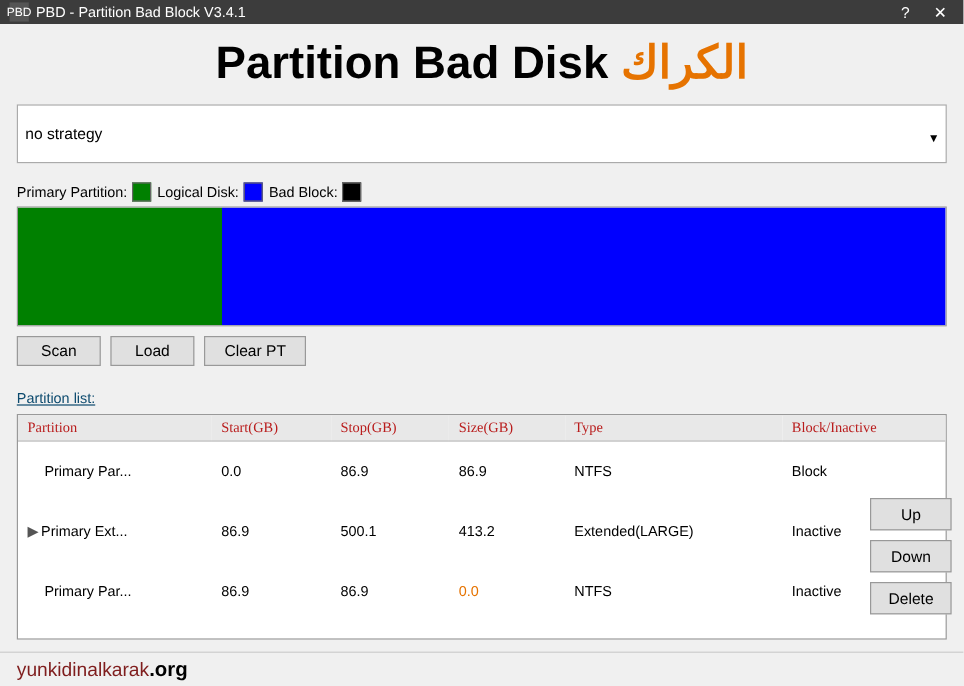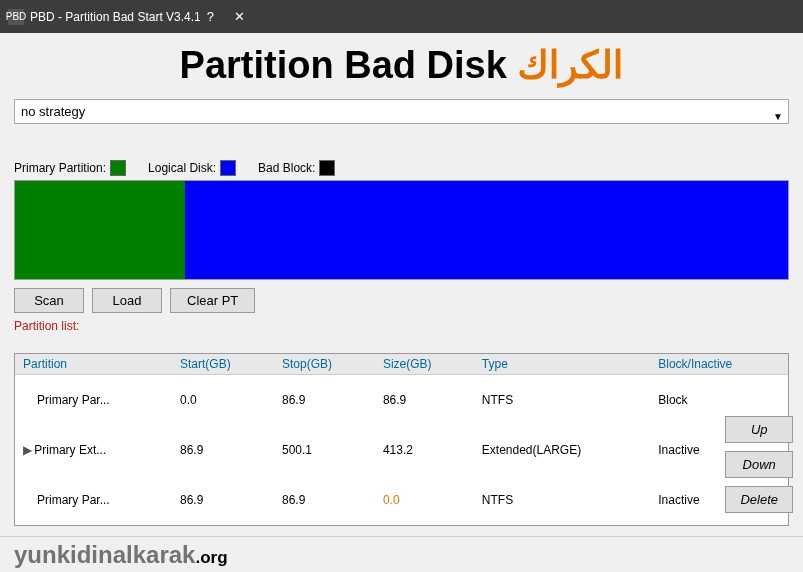--- a/index.html
+++ b/index.html
@@ -9,23 +9,24 @@
       background: #f0f0f0;
       width: 803px;
       height: 572px;
       overflow: hidden;
       display: flex;
       flex-direction: column;
     }
     #title-bar {
       background: #3c3c3c;
       color: #fff;
-      height: 33px;
-      display: flex;
-      align-items: center;
+      height: 20px;
+      display: flex;
+      align-items: center;
+      justify-content: space-between;
       padding: 0 8px;
       font-size: 12px;
       flex-shrink: 0;
     }
     #title-bar .title-left {
       display: flex;
       align-items: center;
       gap: 6px;
     }
     #title-bar .title-icon {
@@ -63,21 +64,21 @@
       font-size: 38px;
       font-weight: bold;
       color: #000;
       margin-bottom: 12px;
     }
     #app-title .arabic {
       color: #e67300;
     }
     #strategy-dropdown {
       width: 100%;
-      padding: 4px 6px;
+      padding: 16px 6px;
       border: 1px solid #aaa;
       background: #fff;
       font-size: 13px;
       margin-bottom: 8px;
       appearance: none;
       -webkit-appearance: none;
       background-image: none;
       cursor: pointer;
     }
     #strategy-row {
@@ -88,24 +89,23 @@
       position: absolute;
       right: 6px;
       top: 50%;
       transform: translateY(-50%);
       pointer-events: none;
       font-size: 10px;
     }
     #legend-row {
       display: flex;
       align-items: center;
-      gap: 22px;
+      gap: 5px;
       margin-bottom: 4px;
       font-size: 12px;
-      margin-top: 20px;
     }
     .legend-item {
       display: flex;
       align-items: center;
       gap: 4px;
     }
     .legend-box {
       width: 16px;
       height: 16px;
       display: inline-block;
@@ -129,87 +129,88 @@
       flex: 0 0 22%;
     }
     .disk-segment-logical {
       background: #0000ff;
       height: 100%;
       flex: 1;
     }
     #buttons-row {
       display: flex;
       gap: 8px;
-      margin-bottom: 6px;
+      margin-bottom: 20px;
     }
     .action-btn {
       padding: 4px 16px;
       background: #e0e0e0;
       border: 1px solid #999;
       cursor: pointer;
       font-size: 13px;
       min-width: 70px;
     }
     #partition-list-label {
       font-size: 12px;
-      margin-bottom: 20px;
-      color: #b91c1c;
+      margin-bottom: 6px;
+      color: #0c4a6e;
+      text-decoration: underline;
     }
     #partition-table-container {
       border: 1px solid #999;
       background: #fff;
       flex: 1;
       overflow-y: auto;
     }
     table {
       width: 100%;
       border-collapse: collapse;
       font-size: 12px;
     }
     table thead tr {
       background: #e8e8e8;
     }
     table th {
       text-align: left;
       padding: 3px 8px;
       border-bottom: 1px solid #ccc;
       font-weight: normal;
-      color: #0369a1;
+      color: #b91c1c;
+      font-family: Liberation Serif, serif;
     }
     table td {
       padding: 18px 8px;
       color: #000;
     }
     #side-buttons {
       position: absolute;
       right: 10px;
       bottom: 60px;
       display: flex;
       flex-direction: column;
       gap: 8px;
     }
     .side-btn {
       padding: 5px 14px;
       background: #e0e0e0;
       border: 1px solid #999;
       cursor: pointer;
       font-size: 13px;
       min-width: 65px;
-      font-style: italic;
     }
     #footer-bar {
       background: #f0f0f0;
       padding: 4px 14px;
       border-top: 1px solid #ccc;
       flex-shrink: 0;
     }
     #footer-text .site-name {
-      font-size: 24px;
-      font-weight: bold;
-      color: #737373;
+      font-size: 16px;
+      font-weight: normal;
+      color: #7f1d1d;
     }
     #footer-text .site-org {
       font-size: 17px;
       font-weight: bold;
       color: #000;
     }
     .expand-arrow {
       color: #555;
       margin-right: 2px;
     }
@@ -221,21 +222,21 @@
     }
   </style>
 </head>
 <body>
 
 <div id="title-bar">
   <div class="title-left">
     <div class="title-icon">
       <span>PBD</span>
     </div>
-    <span>PBD - Partition Bad Start V3.4.1</span>
+    <span>PBD - Partition Bad Block V3.4.1</span>
   </div>
   <div class="title-controls">
     <button class="ctrl-btn">?</button>
     <button class="ctrl-btn">✕</button>
   </div>
 </div>
 
 <div id="outer-wrapper">
   <div id="main-content">
     <div id="app-title">

